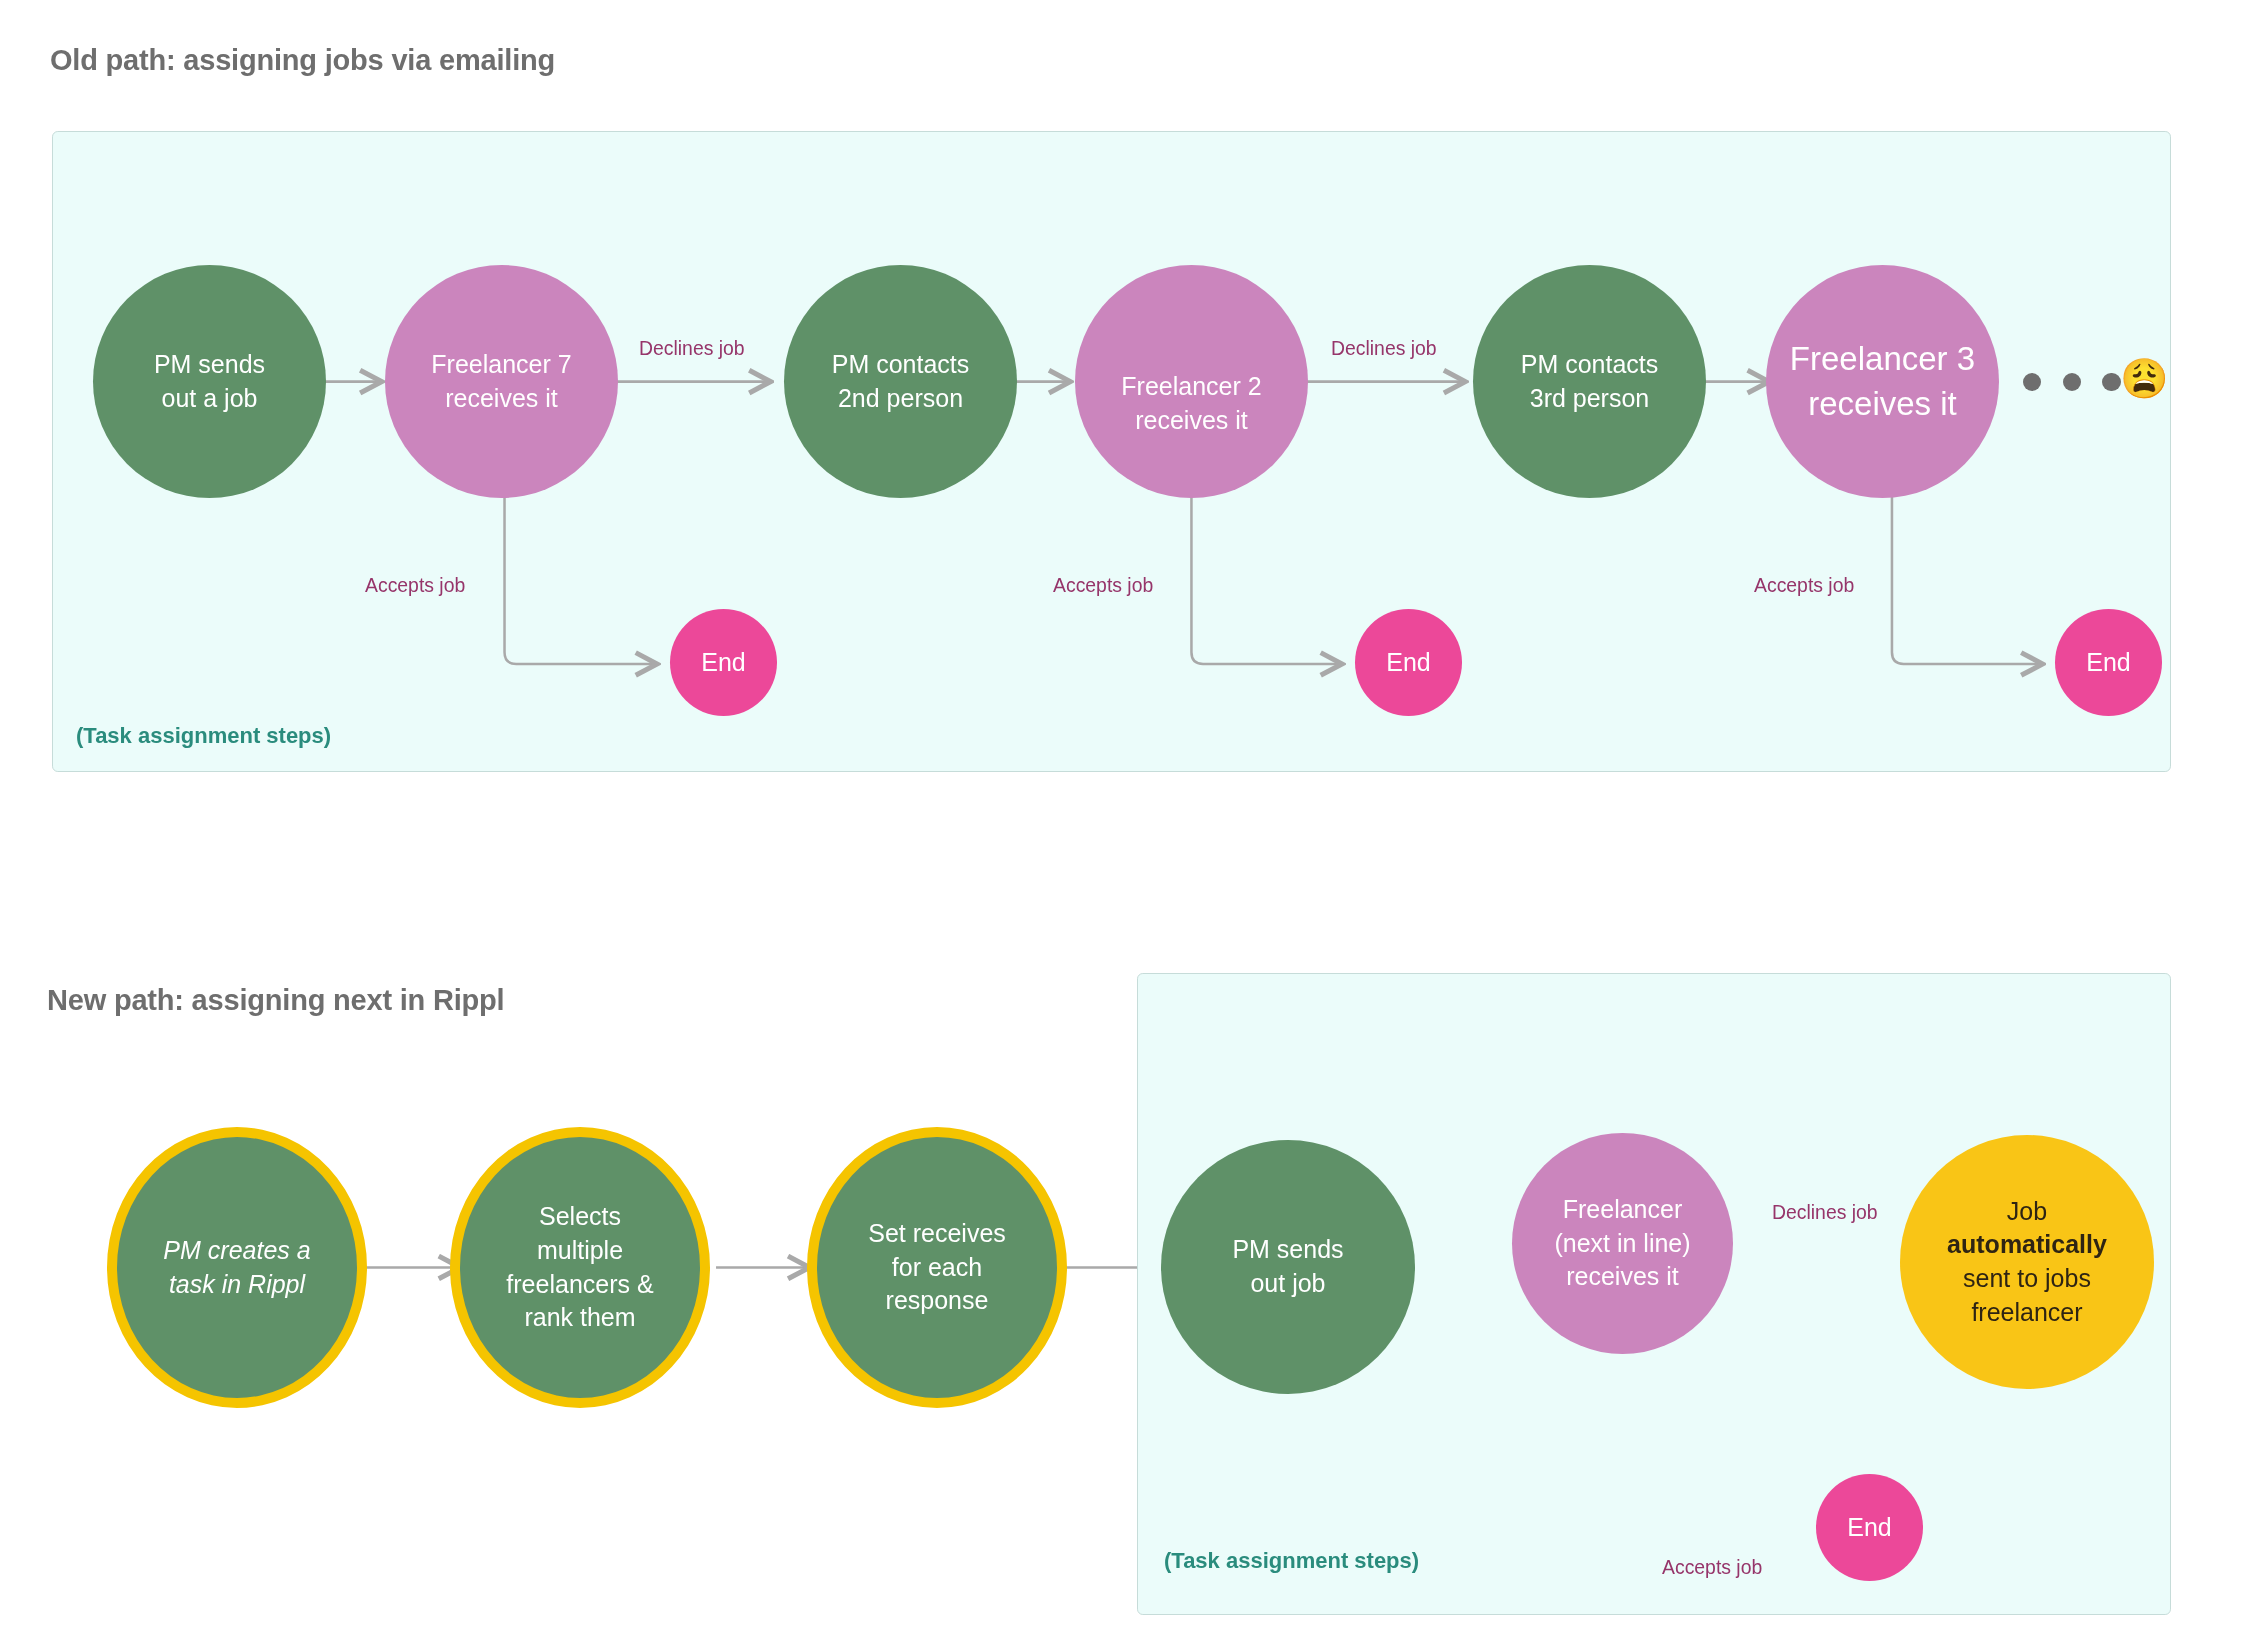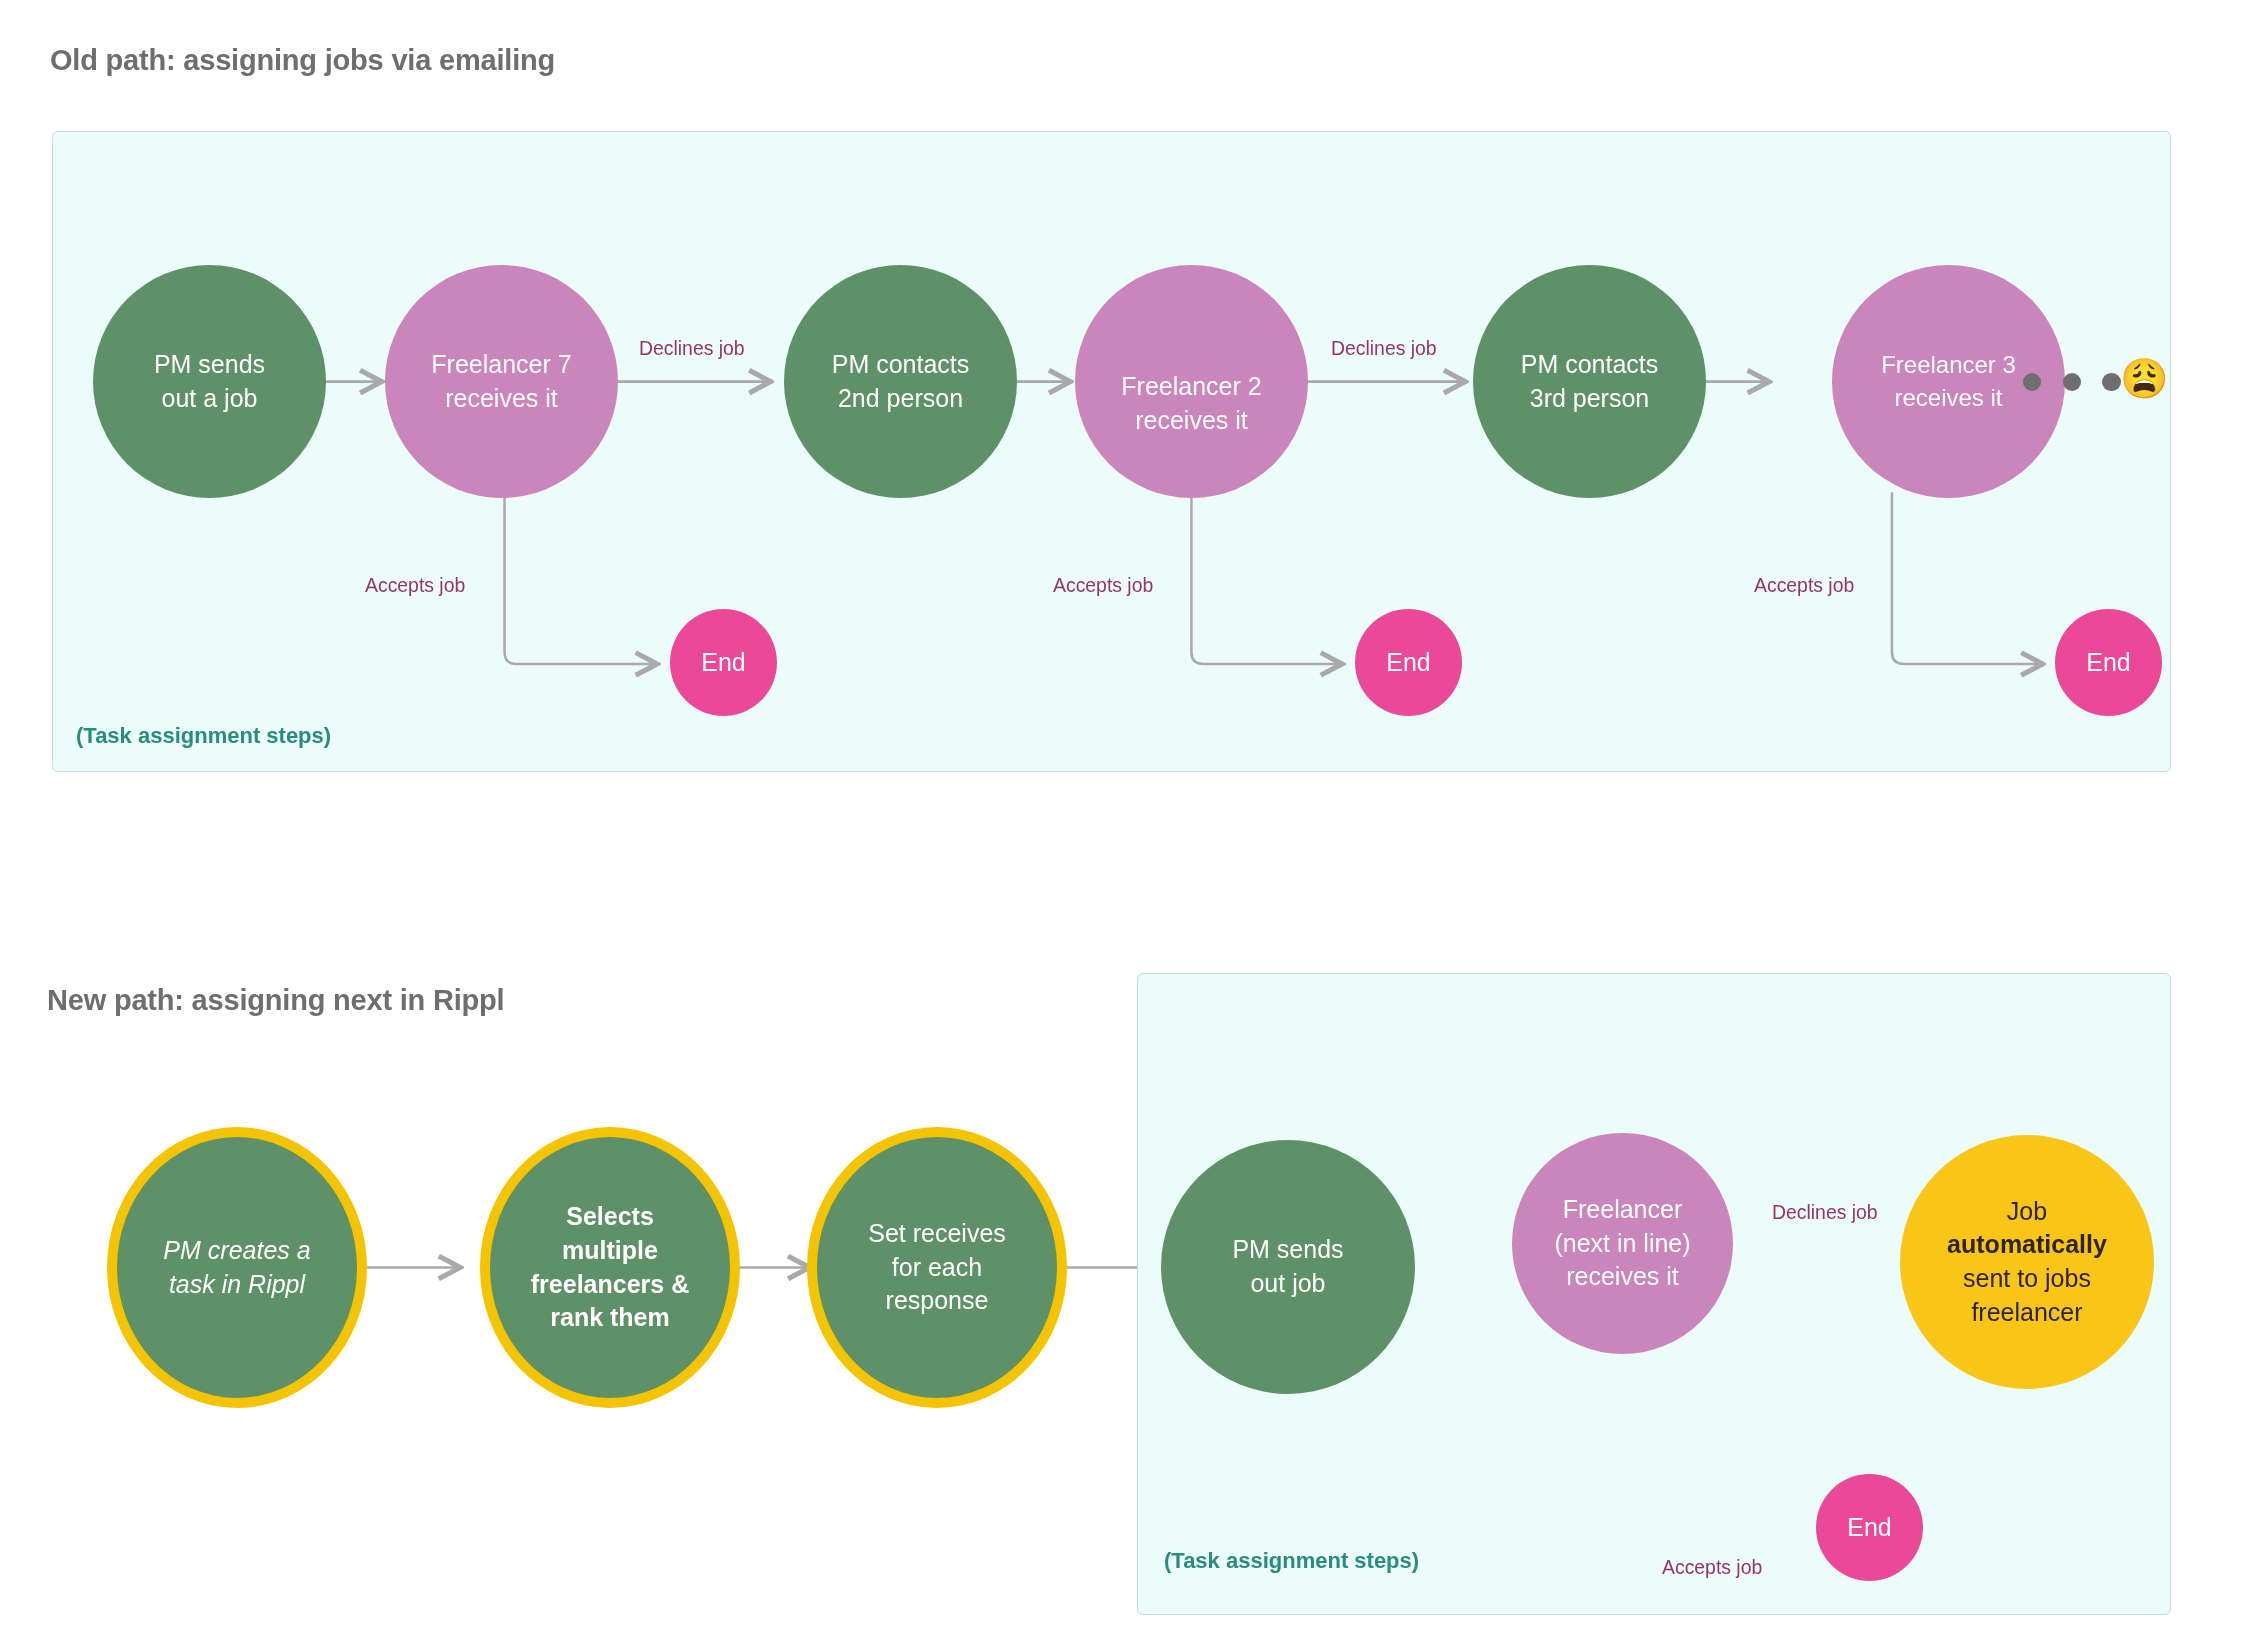--- a/index.html
+++ b/index.html
@@ -129,21 +129,21 @@
 2nd person</span>
   </div>
   <div class="node node-pink" style="left:1075px; top:265px; width:233px; height:233px; font-size:25px;">
     <span class="node-label" style="white-space:pre-line;margin-top:44px;">Freelancer 2
 receives it</span>
   </div>
   <div class="node node-green" style="left:1473px; top:265px; width:233px; height:233px; font-size:25px;">
     <span class="node-label" style="white-space:pre-line;">PM contacts
 3rd person</span>
   </div>
-  <div class="node node-pink" style="left:1832px; top:265px; width:233px; height:233px; font-size:24px;justify-content:center;">
+  <div class="node node-pink" style="left:1766px; top:265px; width:233px; height:233px; font-size:33px;justify-content:center;">
     <span class="node-label" style="white-space:pre-line;">Freelancer 3
 receives it</span>
   </div>
 
   <div class="node node-gray" style="left:670px; top:609px; width:107px; height:107px; font-size:25px;">
     <span class="node-label">End</span>
   </div>
   <div class="node node-gray" style="left:1355px; top:609px; width:107px; height:107px; font-size:25px;">
     <span class="node-label">End</span>
   </div>
@@ -165,21 +165,21 @@
   <div class="emoji" style="left:2120px; top:359px;">😩</div>
 
   <div class="section-title" id="title-new">New path: assigning next in Rippl</div>
 
   <div class="panel" id="panel-new"></div>
 
   <div class="node node-green ring" style="left:107px; top:1127px; width:260px; height:281px; font-size:25px;">
     <span class="node-label" style="white-space:pre-line;font-style:italic;">PM creates a
 task in Rippl</span>
   </div>
-  <div class="node node-green ring" style="left:480px; top:1127px; width:260px; height:281px; font-size:25px;font-weight:bold;">
+  <div class="node node-green ring" style="left:450px; top:1127px; width:260px; height:281px; font-size:25px;">
     <span class="node-label" style="white-space:pre-line;">Selects
 multiple
 freelancers &amp;
 rank them</span>
   </div>
   <div class="node node-green ring" style="left:807px; top:1127px; width:260px; height:281px; font-size:25px;">
     <span class="node-label" style="white-space:pre-line;">Set receives
 for each
 response</span>
   </div>

